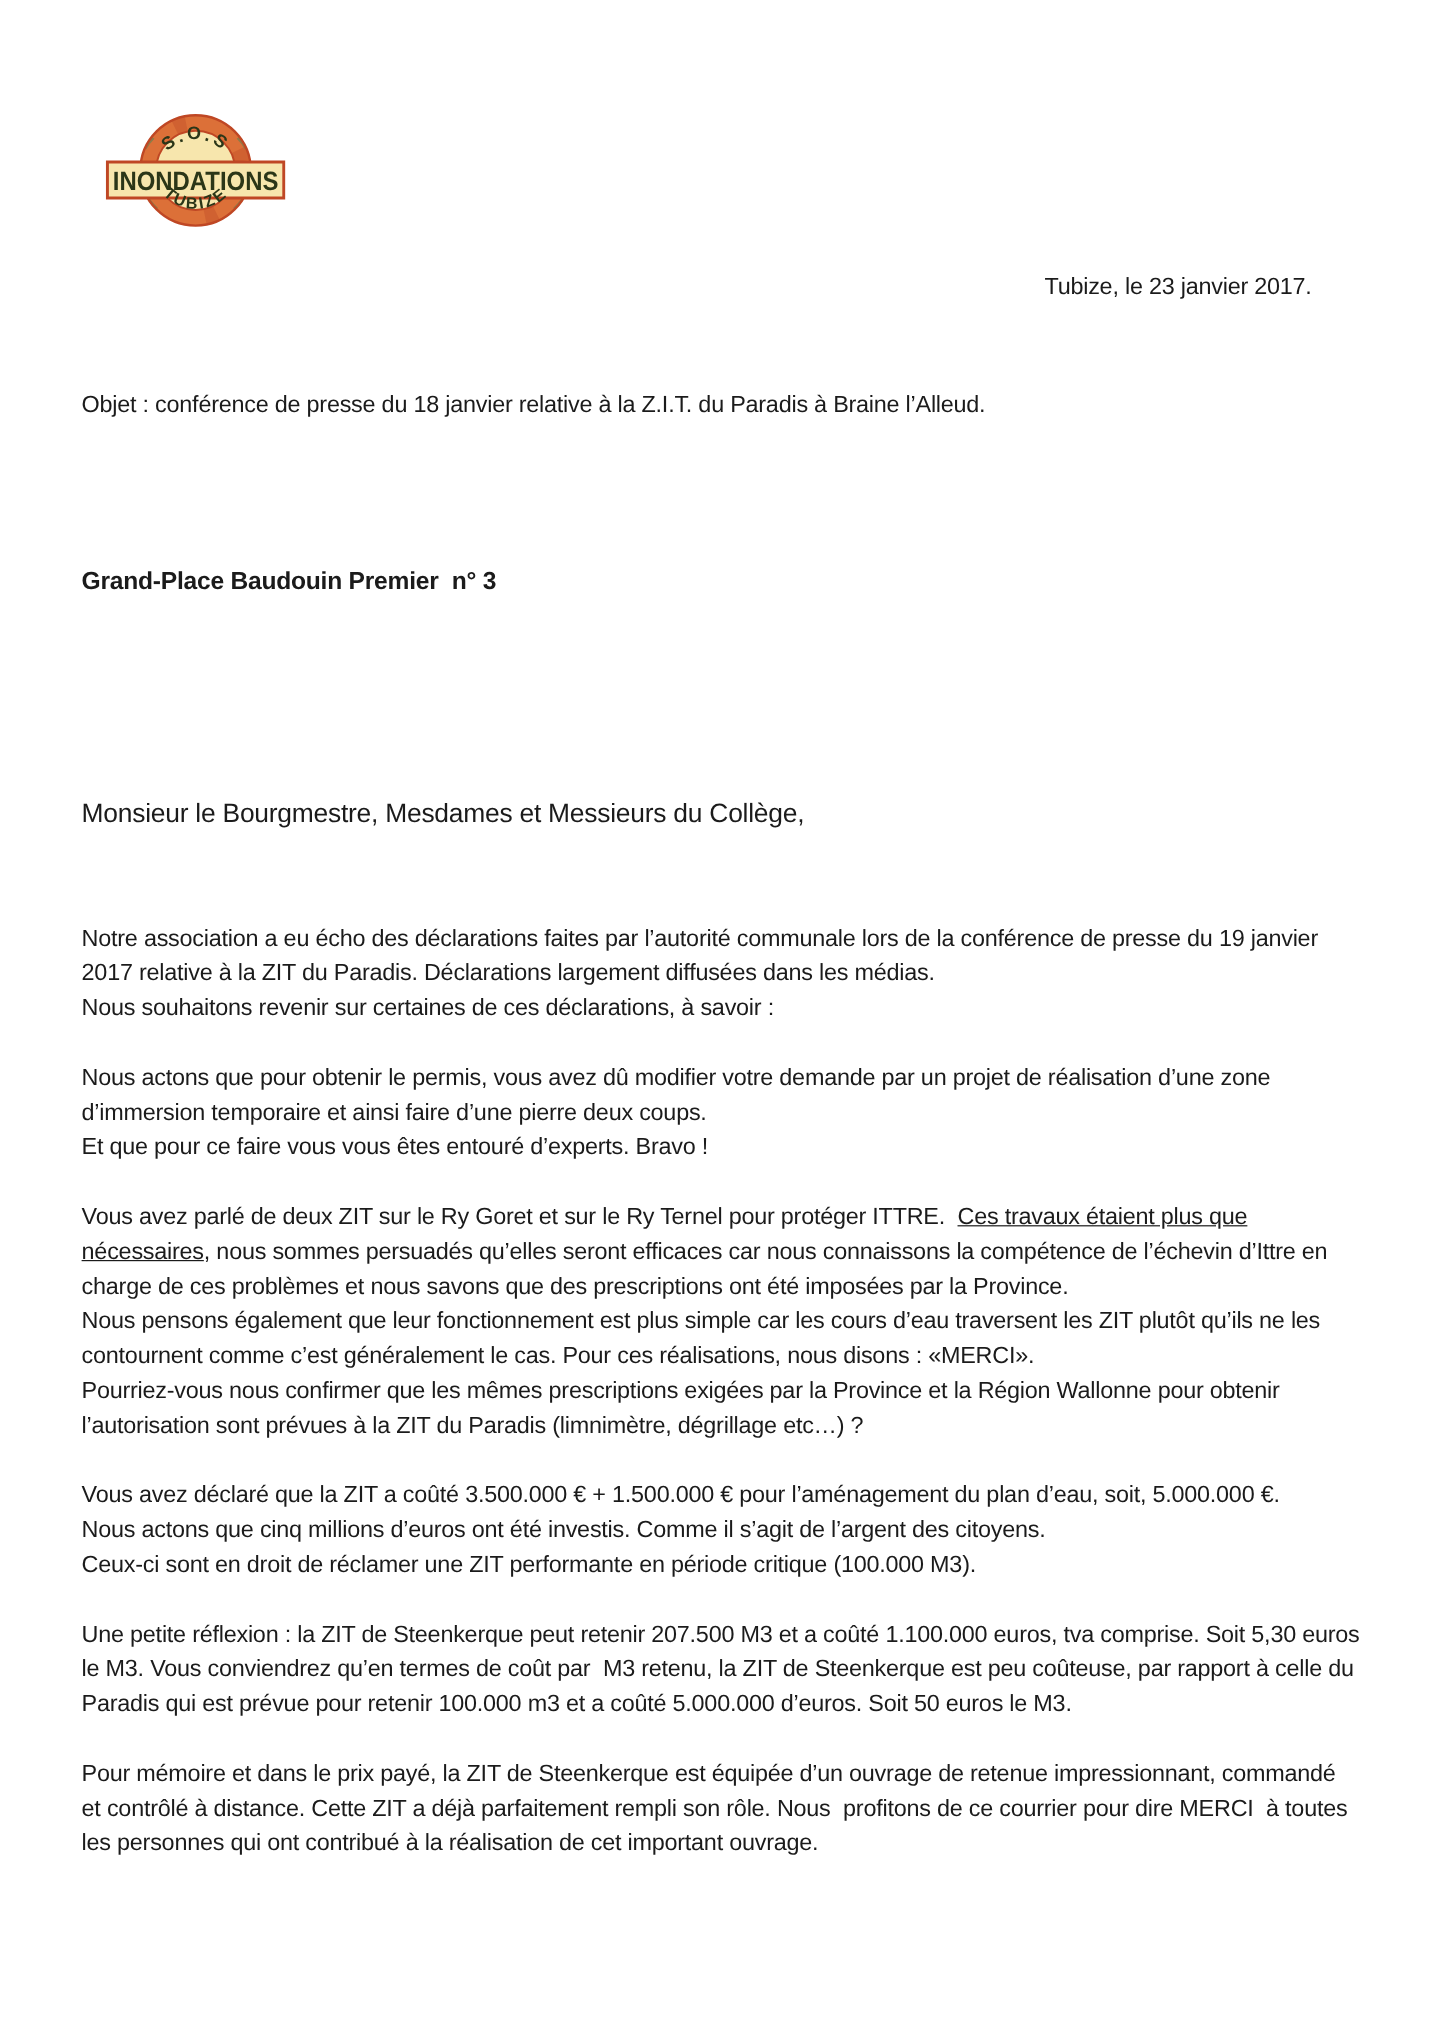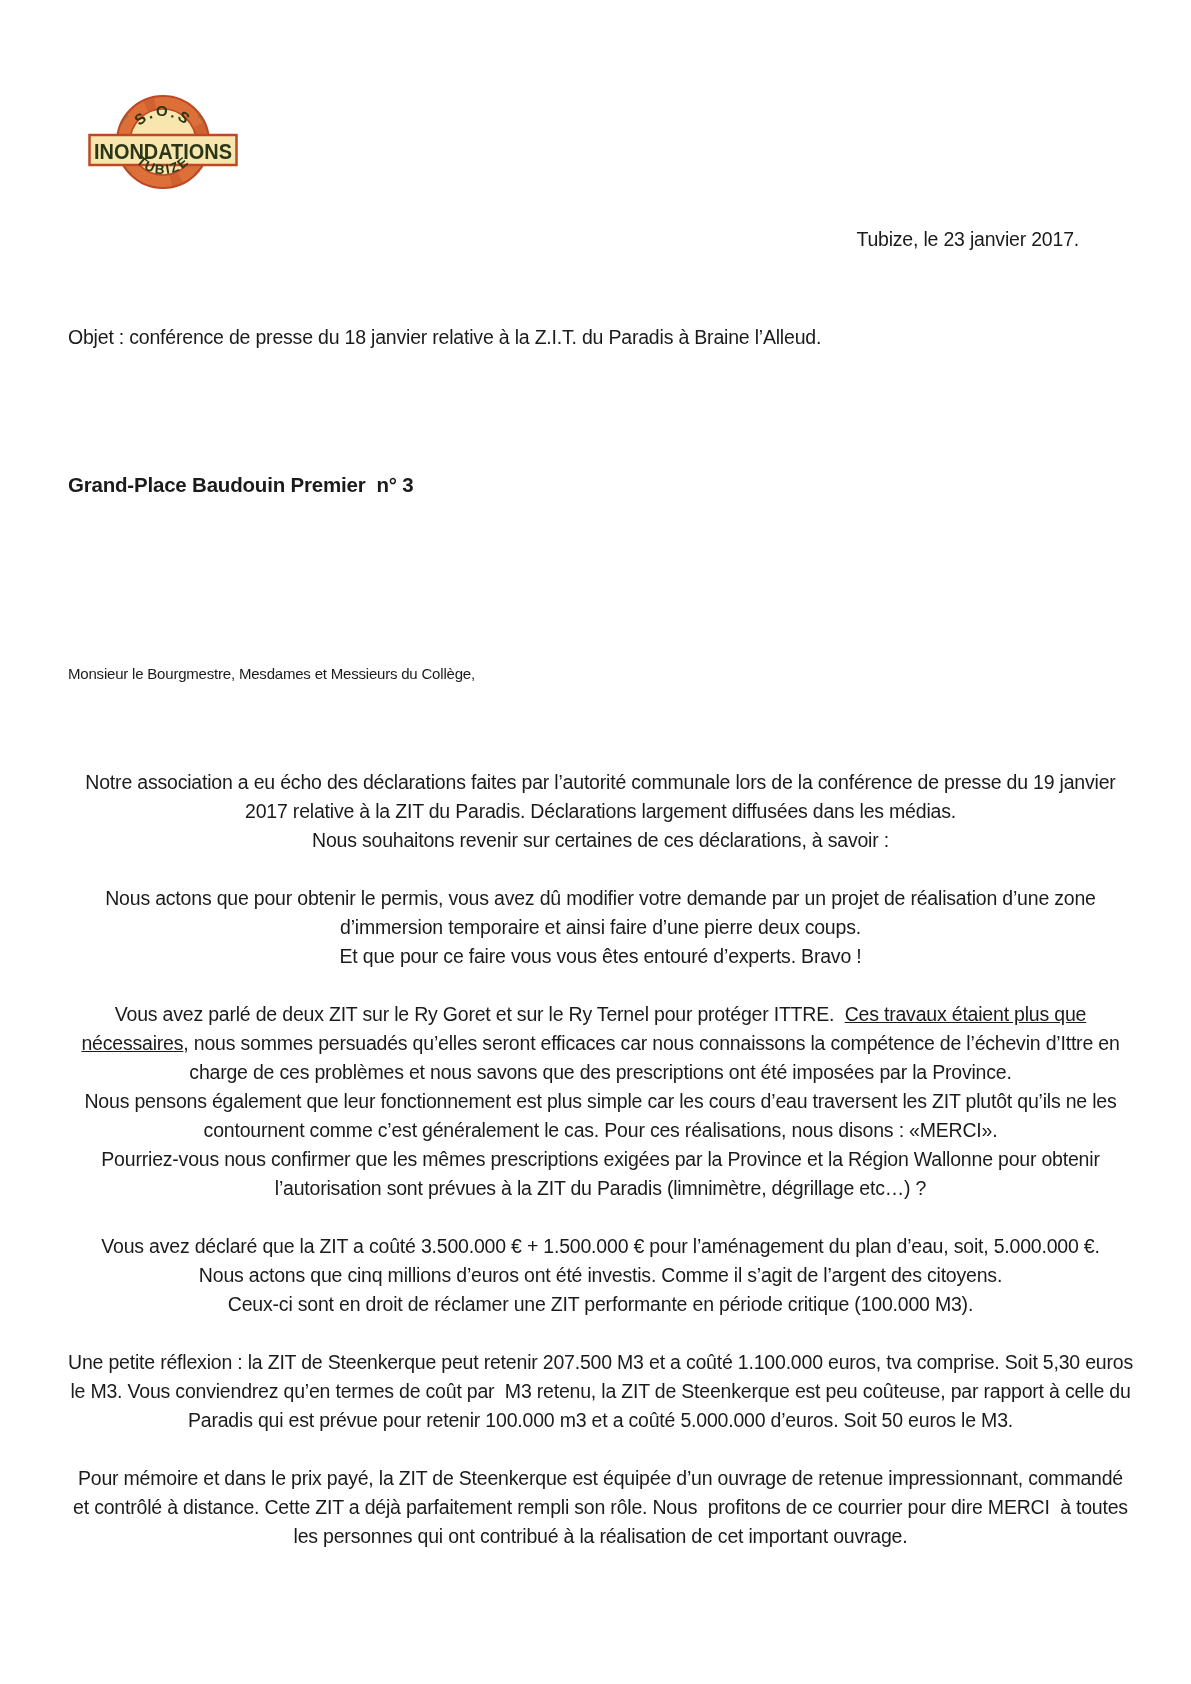--- a/index.html
+++ b/index.html
@@ -8,40 +8,40 @@
     font-family:"Liberation Sans","DejaVu Sans",sans-serif;
     color:#1b1b1b;
     -webkit-font-smoothing:antialiased;
   }
   .page{position:absolute;inset:0;background:#ffffff;overflow:hidden;}
 
   .logo-wrap{position:absolute;left:88px;top:86px;width:150px;height:116px;}
   .logo-wrap svg{display:block;width:100%;height:100%;}
 
   .date-line{
-    position:absolute;top:228px;right:112px;
+    position:absolute;top:228px;right:98px;
     font-size:19.5px;letter-spacing:-0.2px;white-space:nowrap;
   }
   .subject-line{
     position:absolute;left:68px;top:326px;width:1065px;
     font-size:19.5px;letter-spacing:-0.2px;
   }
   .recipient{
     position:absolute;left:68px;top:467px;width:700px;
     font-weight:bold;font-size:20.5px;line-height:35px;letter-spacing:-0.2px;
   }
   .salutation{
     position:absolute;left:68px;top:665px;width:900px;
-    font-size:15px;letter-spacing:-0.2px;
+    font-size:22px;letter-spacing:-0.2px;
   }
   .body-text{
     position:absolute;left:68px;top:768px;width:1065px;
     font-size:19.5px;line-height:29px;letter-spacing:-0.2px;
   }
-  .body-text p{margin:0 0 29px 0;white-space:pre-line;text-align:center;}
+  .body-text p{margin:0 0 29px 0;white-space:pre-line;}
   .u{text-decoration:underline;}
 </style>
 </head>
 <body>
 
 <div class="page">
 
   <div class="logo-wrap">
     <svg viewBox="0 0 150 116" aria-hidden="true">
 

